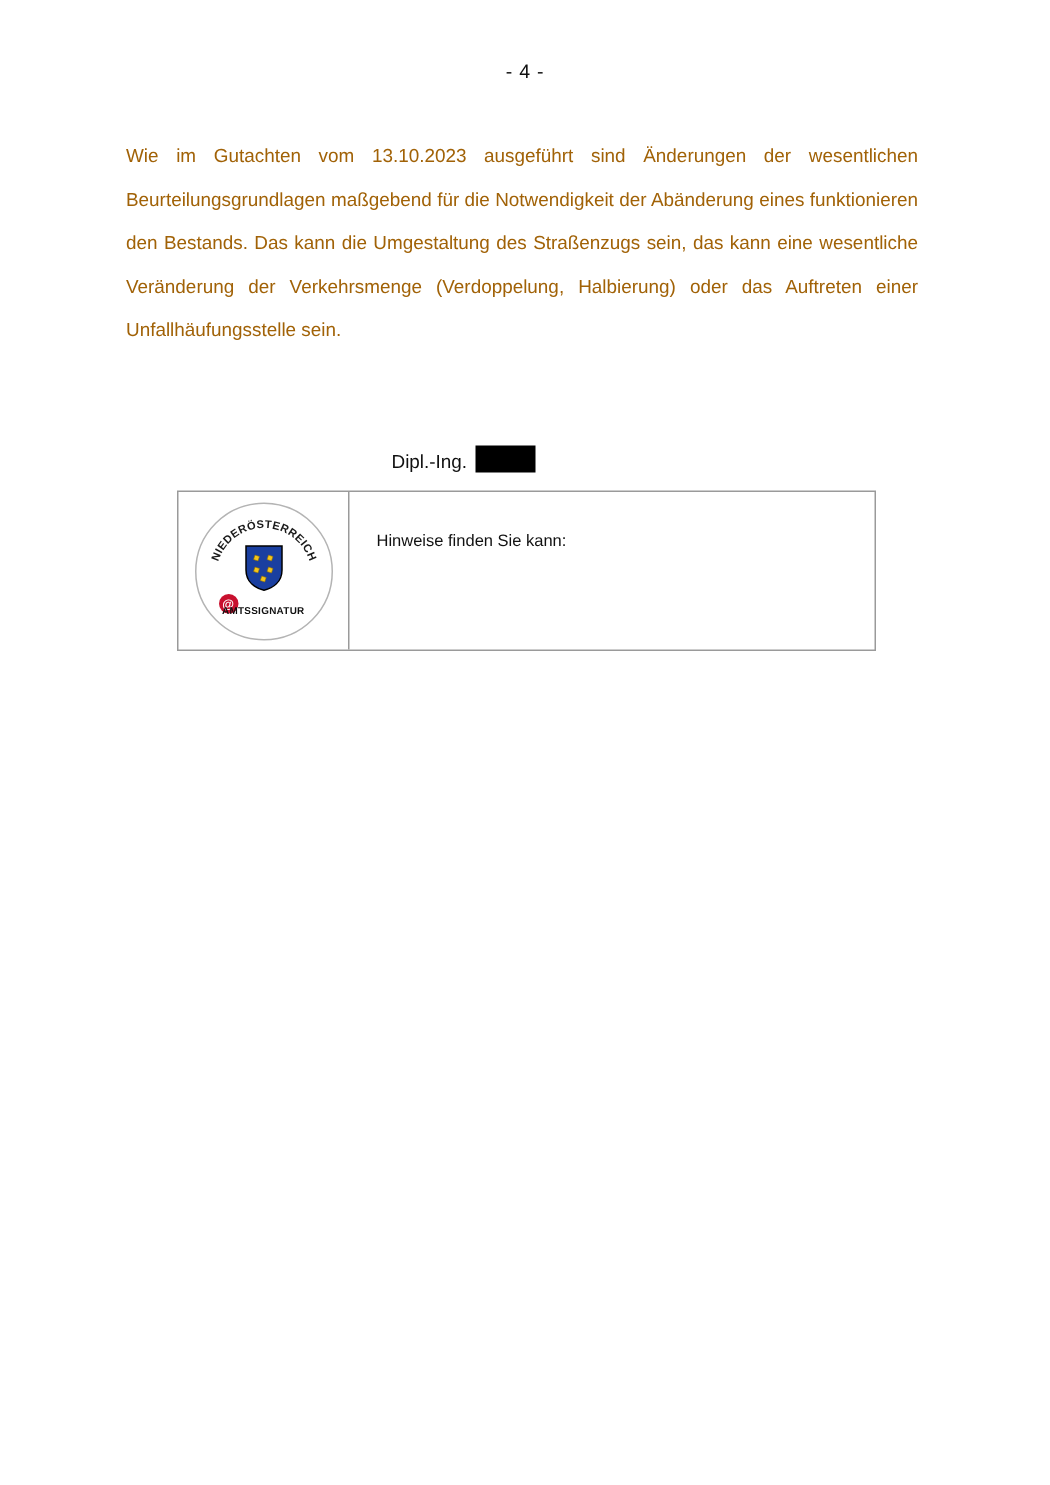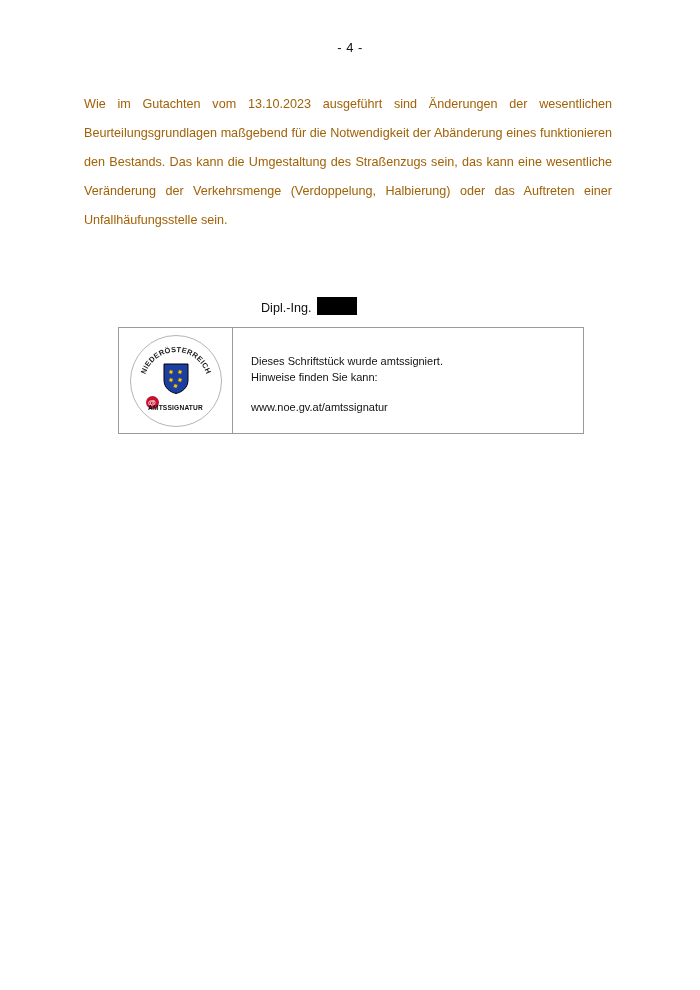--- a/index.html
+++ b/index.html
@@ -189,20 +189,18 @@
             <path d="M11.5 21 l3 1 l-1 3 l-3 -1 z"></path>
           </g>
         </svg>
 
         <div class="at-badge">@</div>
         <div class="seal-bottom-label">AMTSSIGNATUR</div>
       </div>
     </div>
 
     <div class="note-cell">
-      <p class="note-line">Dieses Schriftstück wurde amtssigniert.</p>
       <p class="note-line">Hinweise finden Sie kann:</p>
-      <p class="note-url">www.noe.gv.at/amtssignatur</p>
     </div>
 
   </div>
 
 </div>
 
 </body></html>

